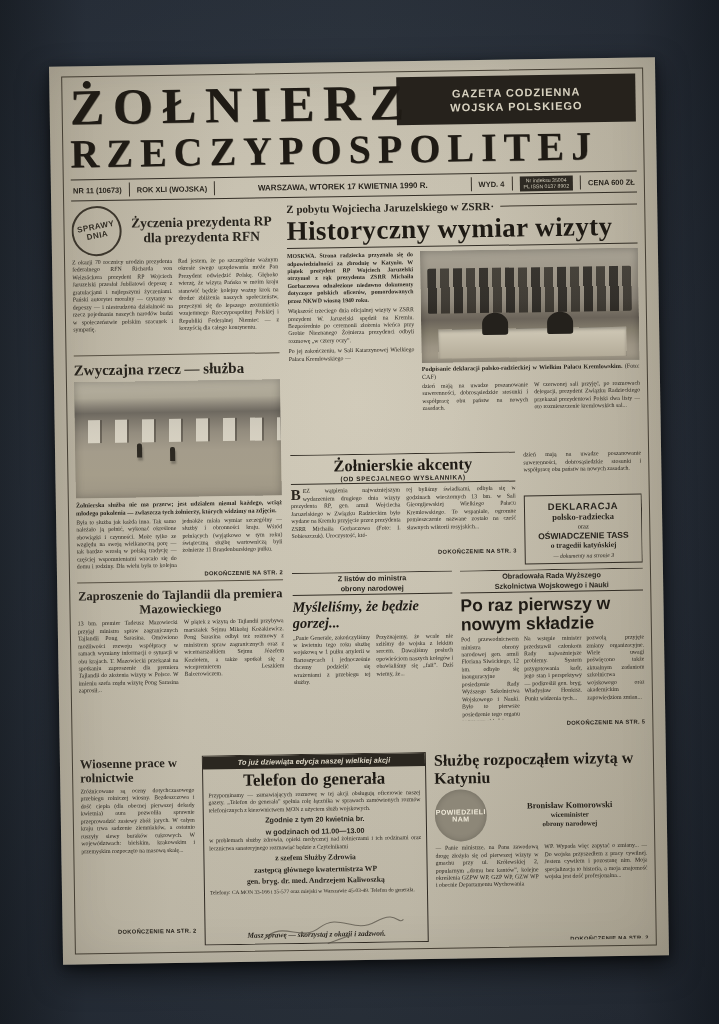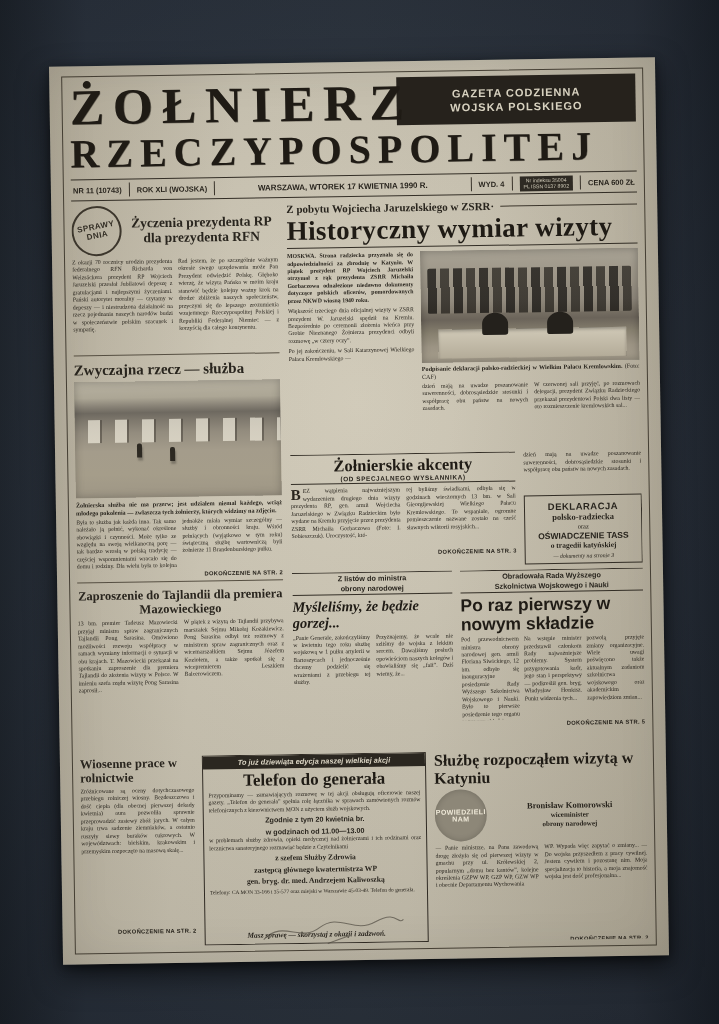--- a/index.html
+++ b/index.html
@@ -205,21 +205,21 @@
           <div class="title1">ŻOŁNIERZ</div>
           <div class="tagbox">
             <div>GAZETA CODZIENNA</div>
             <div>WOJSKA POLSKIEGO</div>
           </div>
         </div>
         <div class="title2">RZECZYPOSPOLITEJ</div>
       </header>
 
       <div class="infobar">
-        <span>NR 11 (10743)</span>
+        <span>NR 11 (10673)</span>
         <span class="sep"></span>
         <span>ROK XLI (WOJSKA)</span>
         <span class="sep"></span>
         <span class="date">WARSZAWA, WTOREK 17 KWIETNIA 1990 R.</span>
         <span class="sep"></span>
         <span>WYD. 4</span>
         <span class="sep"></span>
         <span class="indexbox">
           <span>Nr indeksu 35004</span><br>
           <span>PL ISSN 0137 8902</span>

